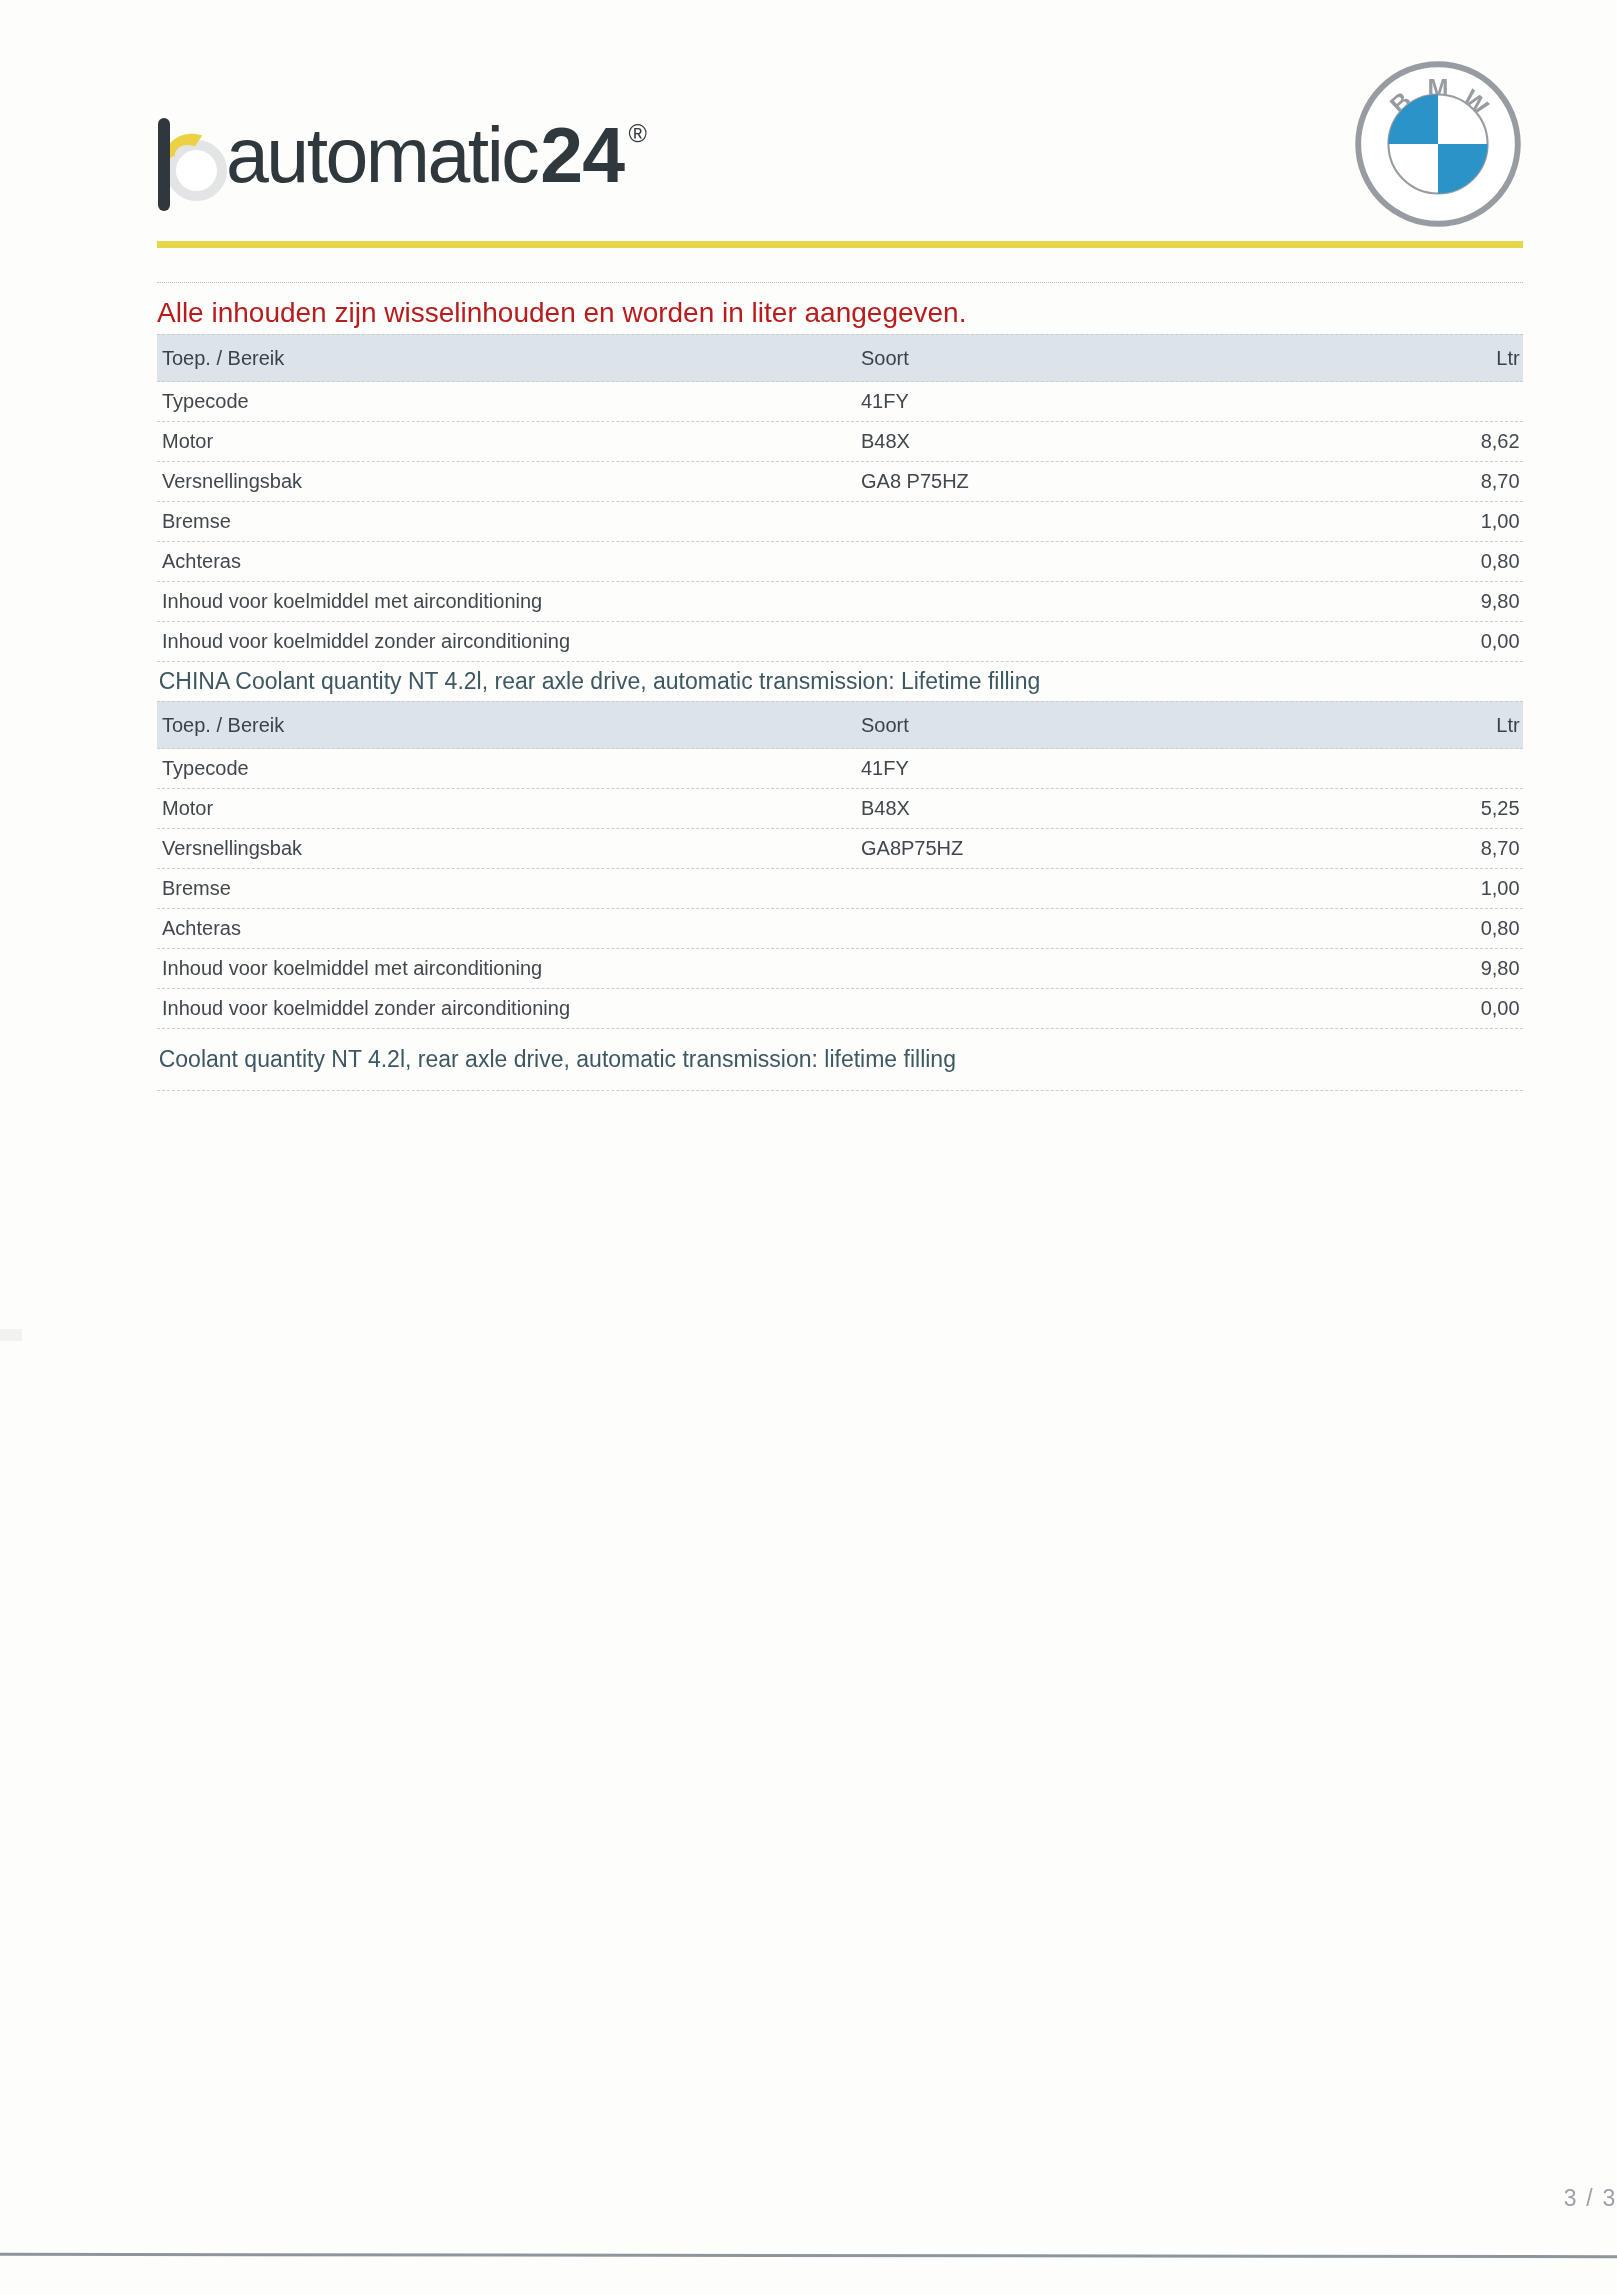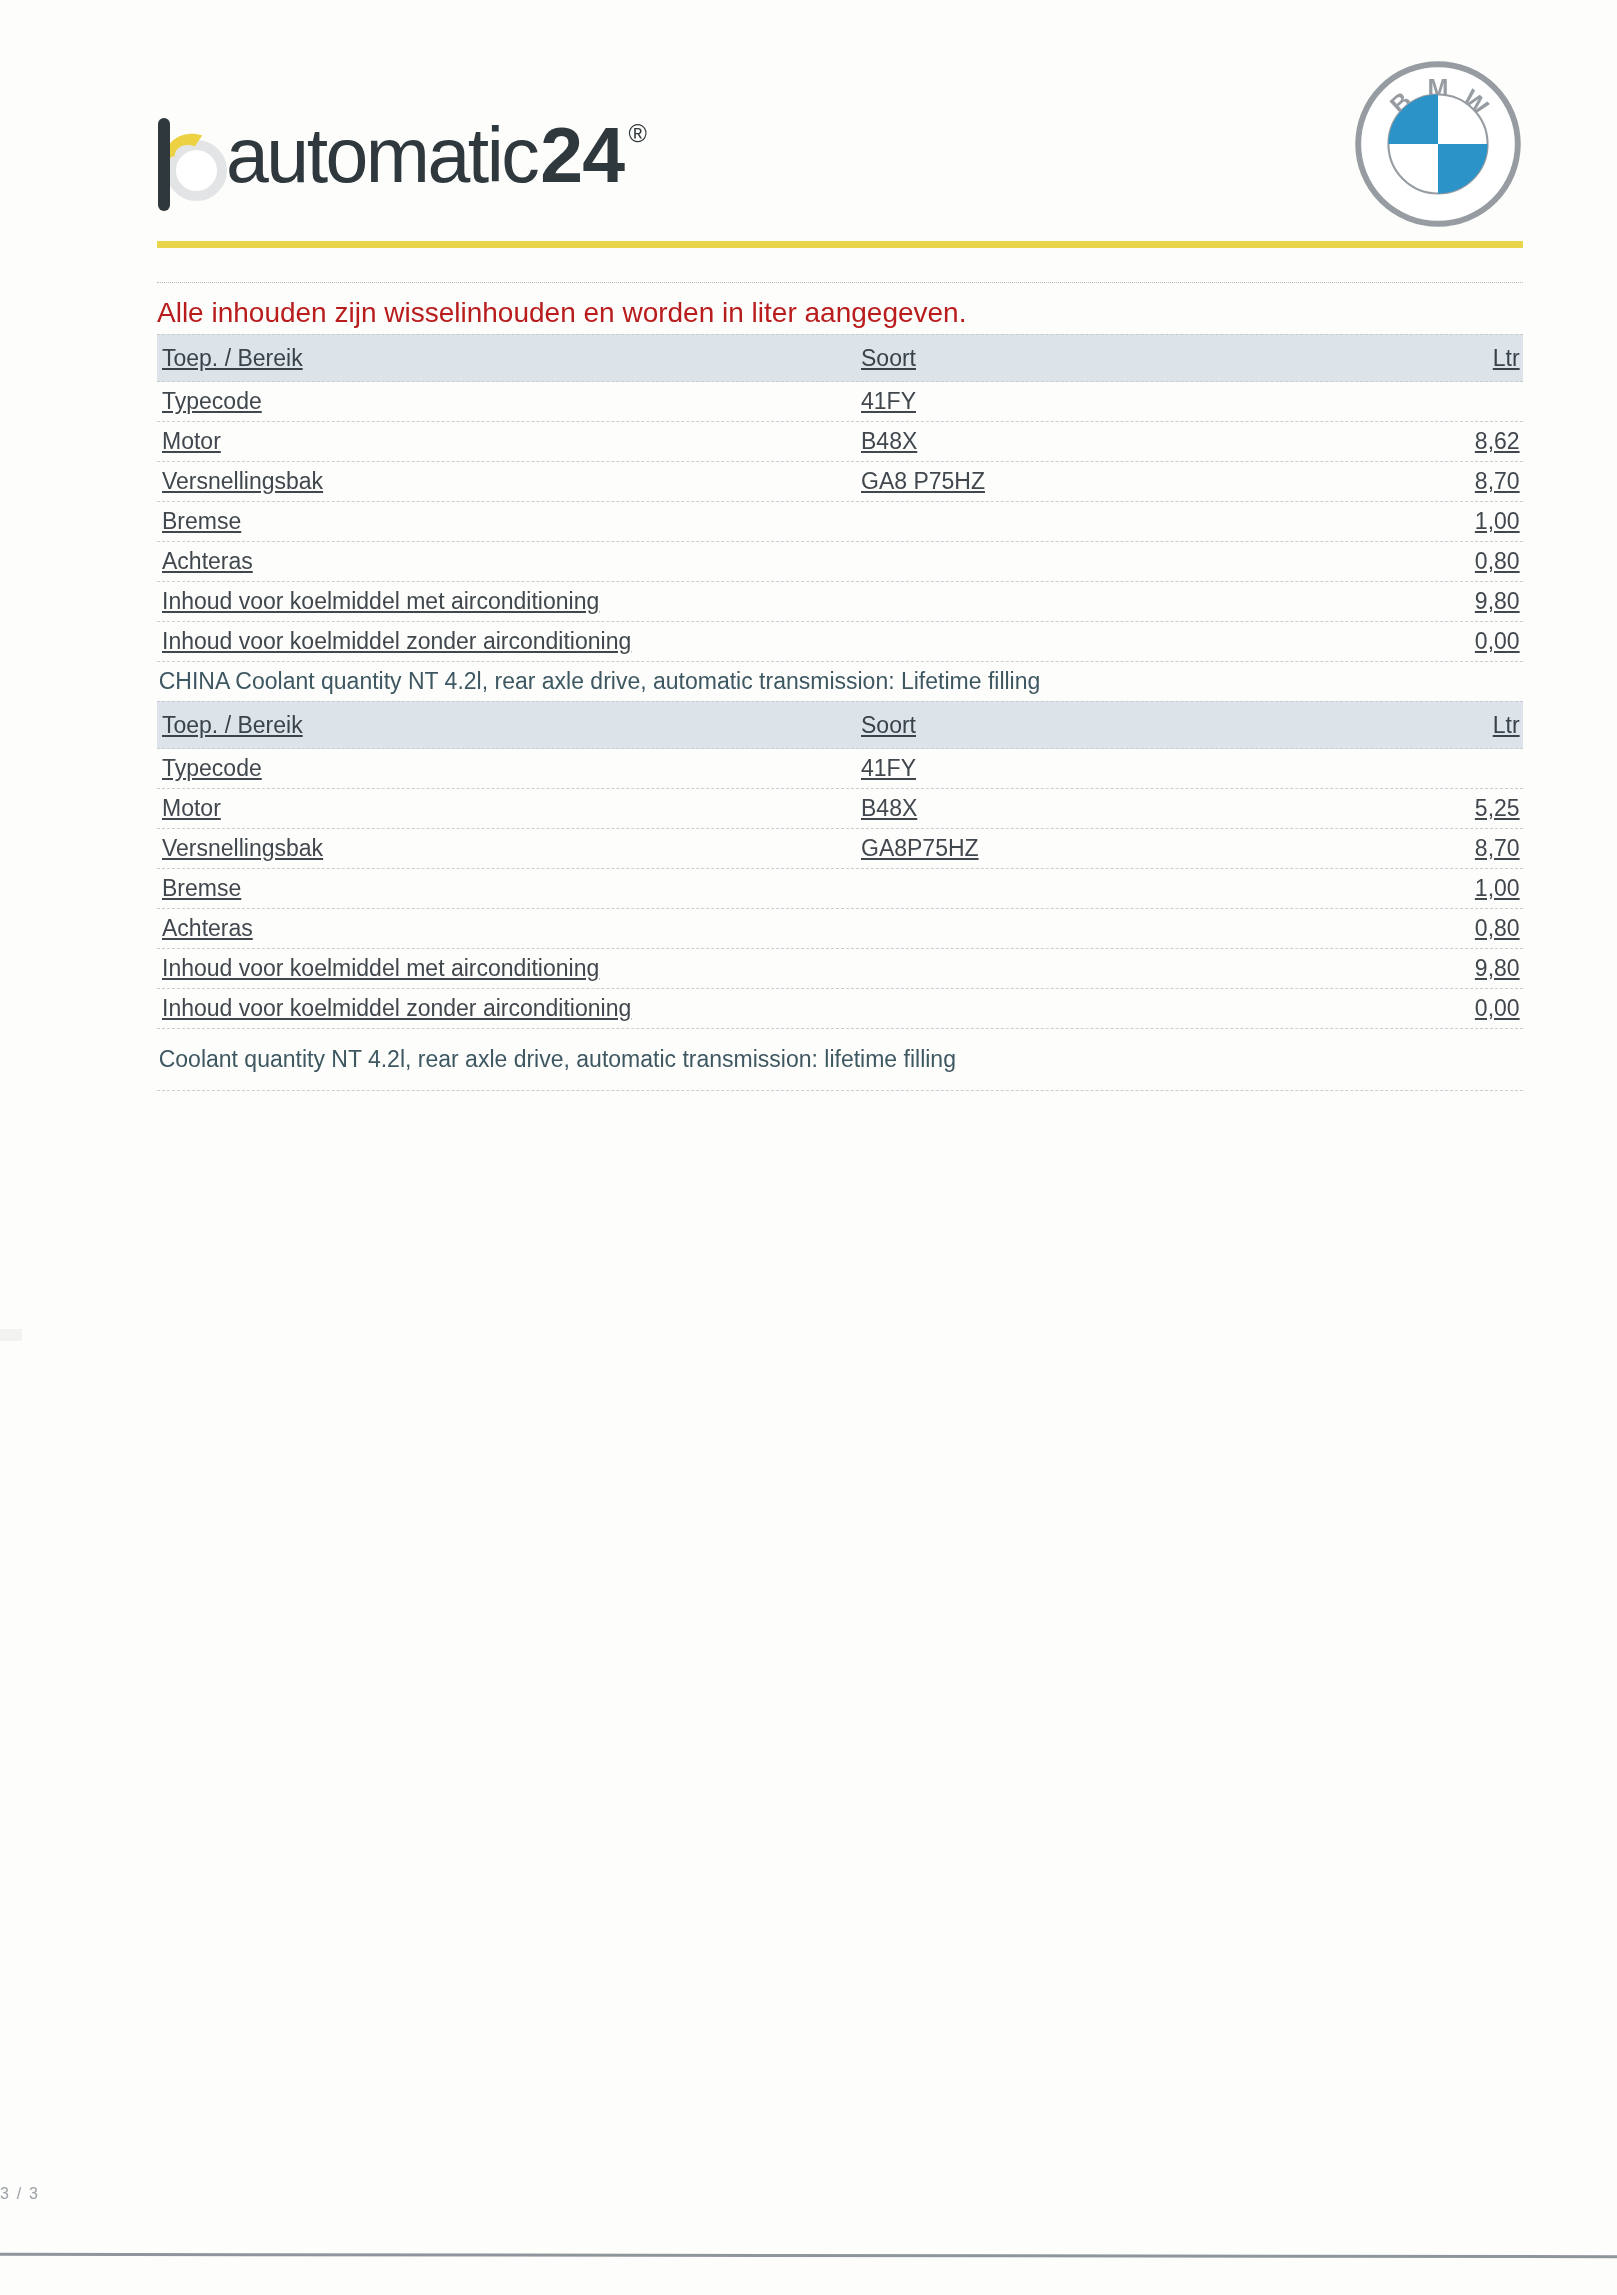--- a/index.html
+++ b/index.html
@@ -37,32 +37,32 @@
   
   .intro{ position:absolute; left:157px; top:297px; font-size:28px;
           color:#b91c1c; }
 
   
   .content{ position:absolute; left:157px; top:334px; width:1366px; }
   .thead{ position:relative; height:48px; background:#dce4e9;
           border-top:0.8px dashed #c6ccd0; border-bottom:0.8px dashed #c9ced2; }
   .trow{ position:relative; height:40px; border-bottom:0.8px dashed #c9ced2; }
   .cell{ position:absolute; top:0; bottom:0; display:flex; align-items:center;
-         font-size:23px; color:#40474d; white-space:nowrap;text-decoration:underline; }
+         font-size:20px; color:#40474d; white-space:nowrap; }
   .c1{ left:5px; }
   .c2{ left:704px; }
   .c3{ right:3.4px; }
   .thead .cell{ color:#3a424a; }
   .note{ height:39px; display:flex; align-items:center;
          font-size:23px; color:#3e5862; padding-left:1.7px; }
   .note-final{ height:62px; border-bottom:0.8px dashed #c9ced2; }
 
   
   .page-number{ position:absolute; left:0; top:2185px; width:1617px;
-                text-align:left; font-size:16px; letter-spacing:1.7px;
+                text-align:right; font-size:23px; letter-spacing:1.7px;
                 color:#9ba1a6; }
   .scan-line{ position:absolute; left:-4.2px; top:2254px; width:1626px; height:2.5px;
               background:#8e959b; transform:rotate(0.08deg); }
   .smudge{ position:absolute; left:0; top:1329px; width:22px; height:11.8px;
            background:#ececec; opacity:.7; }
 </style>
 </head>
 <body>
 
 <div class="sheet">

